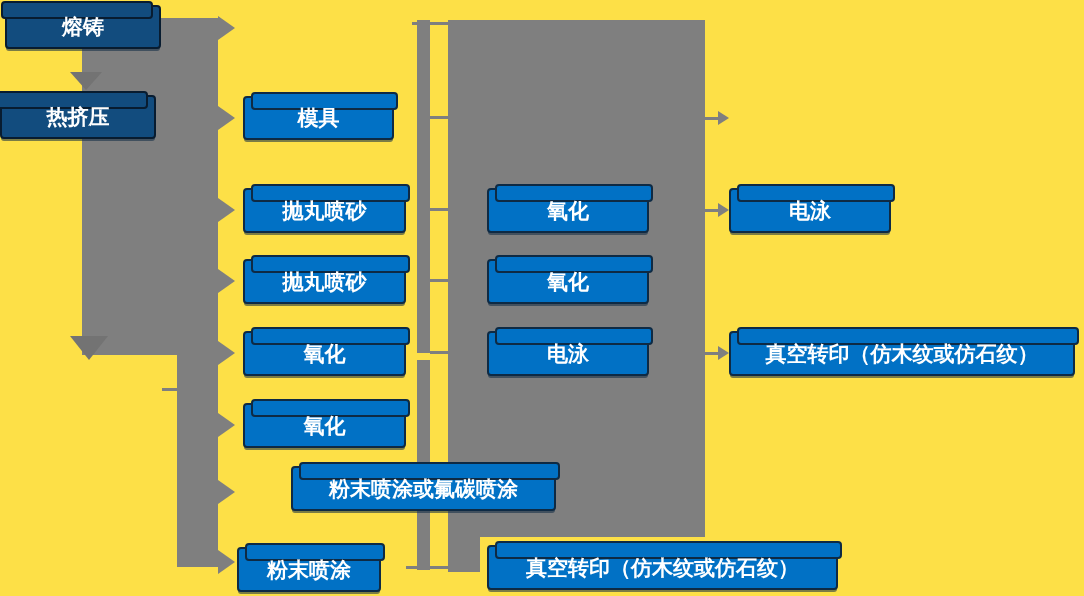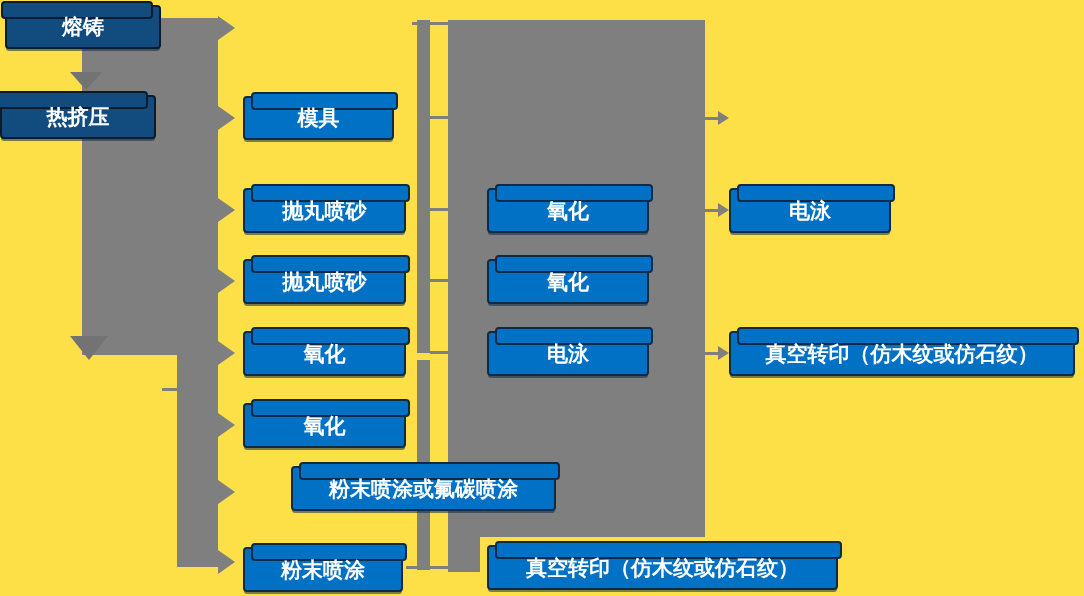--- a/index.html
+++ b/index.html
@@ -84,21 +84,21 @@
 
   <div class="box dark" style="left:5px;top:5px;width:156px;height:44px;">熔铸</div>
   <div class="box dark" style="left:0;top:95px;width:156px;height:44px;">热挤压</div>
 
   <div class="box light" style="left:243px;top:96px;width:151px;height:44px;">模具</div>
   <div class="box light" style="left:243px;top:188px;width:163px;height:45px;">抛丸喷砂</div>
   <div class="box light" style="left:243px;top:259px;width:163px;height:45px;">抛丸喷砂</div>
   <div class="box light" style="left:243px;top:331px;width:163px;height:45px;">氧化</div>
   <div class="box light" style="left:243px;top:403px;width:163px;height:45px;">氧化</div>
   <div class="box light" style="left:243px;top:466px;width:265px;height:45px;margin-left:48px;">粉末喷涂或氟碳喷涂</div>
-  <div class="box light" style="left:243px;top:547px;width:160px;height:45px;">粉末喷涂</div>
+  <div class="box light" style="left:237px;top:547px;width:144px;height:45px;">粉末喷涂</div>
 
   <div class="box light" style="left:487px;top:188px;width:162px;height:45px;">氧化</div>
   <div class="box light" style="left:487px;top:259px;width:162px;height:45px;">氧化</div>
   <div class="box light" style="left:487px;top:331px;width:162px;height:45px;">电泳</div>
   <div class="box light" style="left:487px;top:545px;width:351px;height:45px;">真空转印（仿木纹或仿石纹）</div>
 
   <div class="box light" style="left:729px;top:188px;width:162px;height:45px;">电泳</div>
   <div class="box light" style="left:729px;top:331px;width:346px;height:45px;">真空转印（仿木纹或仿石纹）</div>
 
 </div>

